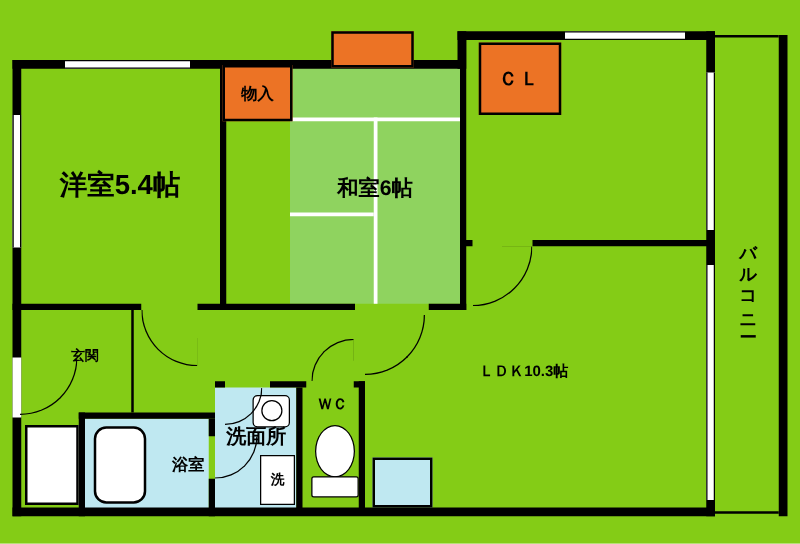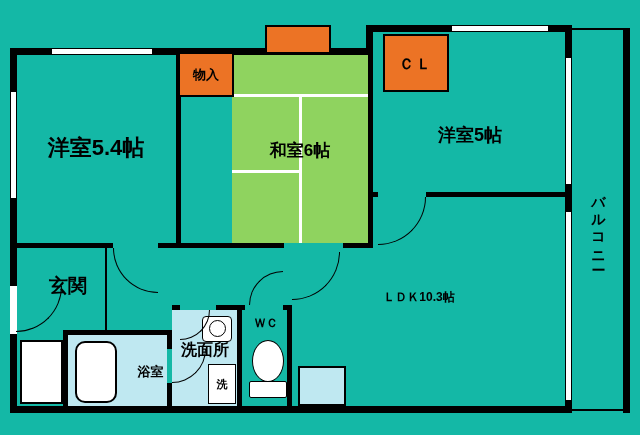--- a/index.html
+++ b/index.html
@@ -4,21 +4,21 @@
 <style>
   :root{
     --storage-orange:#EC7325;
     --tatami-green:#8FD35F;
     --water-blue:#BFE8F1;
     --wall-black:#000000;
   }
   *{margin:0;padding:0;box-sizing:border-box}
   html,body{background:#fff}
   body{font-family:"Liberation Sans","DejaVu Sans",sans-serif;color:#000}
-  .plan{position:relative;width:640px;height:435px;background:#14b8a6;overflow:hidden}
+  .plan{position:relative;width:640px;height:435px;background:#84cc16;overflow:hidden}
   .wall{position:absolute;background:var(--wall-black)}
   .thinline{position:absolute;background:var(--wall-black)}
   .win-h{position:absolute;background:#fff;border-top:1.5px solid var(--wall-black);border-bottom:1.5px solid var(--wall-black)}
   .win-v{position:absolute;background:#fff;border-left:1.5px solid var(--wall-black);border-right:1.5px solid var(--wall-black)}
   .gap{position:absolute;background:#fff}
   .orange{position:absolute;background:var(--storage-orange);border:2.5px solid var(--wall-black)}
   .green{position:absolute;background:var(--tatami-green)}
   .blue{position:absolute;background:var(--water-blue)}
   .tatami{position:absolute;background:#fff}
   .fix{position:absolute;background:#fff;border:1.5px solid var(--wall-black)}
@@ -92,21 +92,20 @@
   <div class="arc" style="left:16px;top:286px;width:46px;height:46px;border-right:1.3px solid var(--wall-black);border-bottom:1.3px solid var(--wall-black);border-bottom-right-radius:100% 100%"></div>
   <div class="arc" style="left:113px;top:248px;width:45px;height:45px;border-left:1.3px solid var(--wall-black);border-bottom:1.3px solid var(--wall-black);border-bottom-left-radius:100% 100%"></div>
   <div class="arc" style="left:378px;top:197px;width:48px;height:48px;border-right:1.3px solid var(--wall-black);border-bottom:1.3px solid var(--wall-black);border-bottom-right-radius:100% 100%"></div>
   <div class="arc" style="left:249px;top:271px;width:34px;height:34px;border-top:1.3px solid var(--wall-black);border-left:1.3px solid var(--wall-black);border-top-left-radius:100% 100%"></div>
   <div class="arc" style="left:180px;top:310px;width:30px;height:30px;border-right:1.3px solid var(--wall-black);border-bottom:1.3px solid var(--wall-black);border-bottom-right-radius:100% 100%"></div>
   <div class="arc" style="left:172px;top:349px;width:34px;height:34px;border-right:1.3px solid var(--wall-black);border-bottom:1.3px solid var(--wall-black);border-bottom-right-radius:100% 100%"></div>
   <div class="arc" style="left:292px;top:252px;width:48px;height:48px;border-right:1.3px solid var(--wall-black);border-bottom:1.3px solid var(--wall-black);border-bottom-right-radius:100% 100%"></div>
 
   <div class="lbl" style="left:26px;top:135px;width:140px;height:26px;font-size:22px">洋室5.4帖</div>
   <div class="lbl" style="left:238px;top:138px;width:124px;height:24px;font-size:17px">和室6帖</div>
-  <div class="lbl" style="left:400px;top:122px;width:140px;height:26px;font-size:18px">洋室5帖</div>
   <div class="lbl" style="left:334px;top:283px;width:170px;height:28px;font-size:12px">ＬＤＫ10.3帖</div>
-  <div class="lbl" style="left:38px;top:275px;width:60px;height:20px;font-size:19px">玄関</div>
+  <div class="lbl" style="left:38px;top:275px;width:60px;height:20px;font-size:11px">玄関</div>
   <div class="lbl" style="left:118px;top:362px;width:65px;height:18px;font-size:13px">浴室</div>
   <div class="lbl" style="left:174px;top:342px;width:62px;height:16px;font-size:16px">洗面所</div>
   <div class="lbl" style="left:244px;top:314px;width:44px;height:18px;font-size:12px">ＷＣ</div>
   <div class="lbl vtext" style="left:582px;top:148px;width:34px;height:154px;font-size:14px;font-weight:600">バルコニー</div>
 
 </div>
 
 </body></html>

